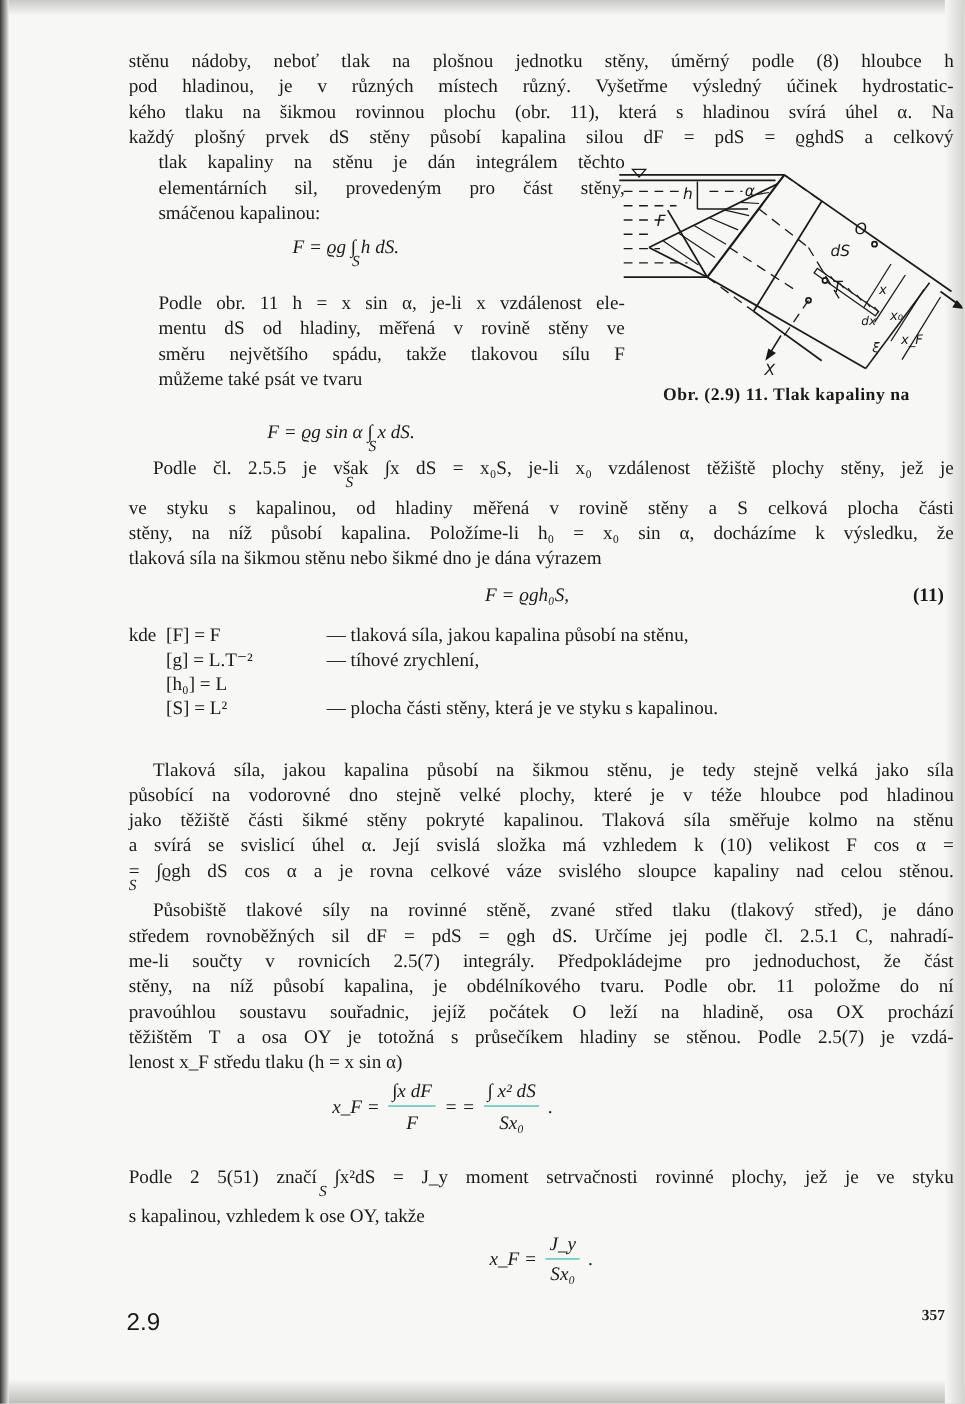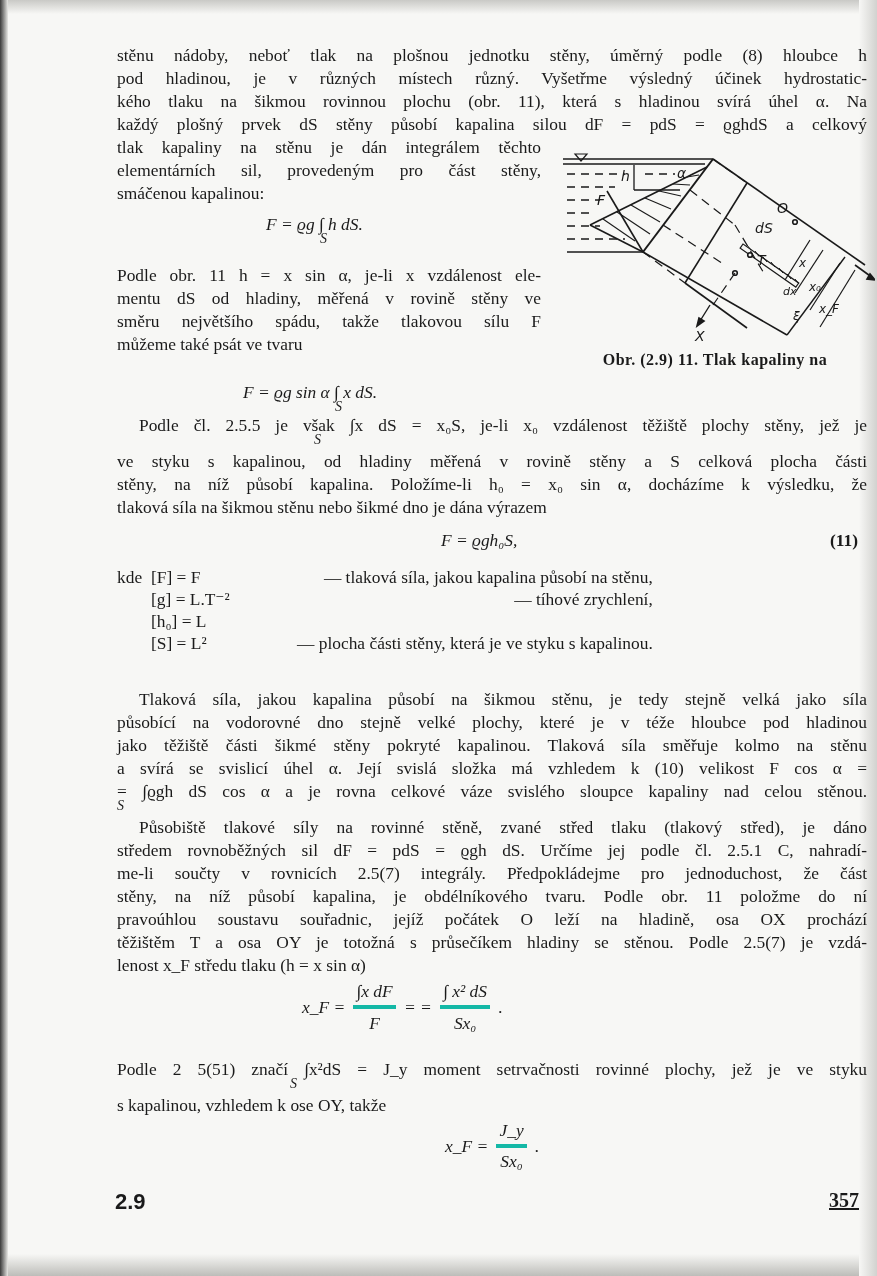--- a/index.html
+++ b/index.html
@@ -14,45 +14,45 @@
   .page-shade-bottom{position:absolute;left:0;bottom:0;width:877px;height:22px;
     background:linear-gradient(#f7f7f5,#bdbdb9);}
   .page-shade-left{position:absolute;left:0;top:0;width:8px;height:1276px;
     background:linear-gradient(90deg,#3a3a3a,#e8e8e5);}
   .page-shade-right{position:absolute;right:0;top:0;width:18px;height:1276px;
     background:linear-gradient(90deg,#f7f7f5,#d2d2cf);}
 
   .line{position:absolute;left:117px;width:750px;font-size:17.4px;line-height:22px;
     white-space:nowrap;text-align:justify;text-align-last:justify;}
   .line.last{text-align-last:left;}
-  .short{width:424px;}
+  .short{width:424px;margin-left:27px;}
   .indent{text-indent:22px;}
   i, .it{font-style:italic;}
   b{font-weight:bold;}
   .eq{position:absolute;font-size:17.4px;white-space:nowrap;}
   .intS{display:inline-block;position:relative;}
   .intS .lim{position:absolute;left:1px;top:17px;font-size:14px;font-style:italic;}
   .frac{display:inline-block;vertical-align:middle;text-align:center;margin:0 4px;}
-  .frac .num{display:block;padding:0 3px 3px;border-bottom:4px solid #14b8a6;}
+  .frac .num{display:block;padding:0 3px 3px;border-bottom:1px solid #14b8a6;}
   .frac .den{display:block;padding-top:3px;}
 
   .caption{position:absolute;left:560px;top:350px;width:310px;text-align:center;
     font-size:16px;line-height:19px;}
   .caption b{letter-spacing:0.5px;text-align:right;}
   .figure{position:absolute;left:555px;top:145px;}
 
   .defs-table{position:absolute;left:117px;top:566px;font-size:17.4px;line-height:22px;}
-  .defs-row{display:flex;white-space:nowrap;justify-content:space-between;}
+  .defs-row{display:flex;white-space:nowrap;}
   .defs-row .lhs{width:180px;text-align:left;}
   .defs-row .lhs .kde{display:inline-block;width:34px;}
   .defs-row .desc{}
 
   .footer-left{position:absolute;left:115px;top:1189px;font-family:"Liberation Sans","DejaVu Sans",sans-serif;
-    font-weight:bold;font-size:22px;text-align:right;}
-  .footer-right{position:absolute;right:18px;top:1189px;font-weight:bold;font-size:20px;text-decoration:underline;}
+    font-weight:normal;font-size:22px;text-align:right;}
+  .footer-right{position:absolute;right:18px;top:1189px;font-weight:bold;font-size:14px;}
 </style>
 </head>
 <body>
 
 <div class="page-shade-top"></div>
 <div class="page-shade-bottom"></div>
 <div class="page-shade-left"></div>
 <div class="page-shade-right"></div>
 
 <div class="line" style="top:44px">stěnu nádoby, neboť tlak na plošnou jednotku stěny, úměrný podle (8) hloubce h</div>

